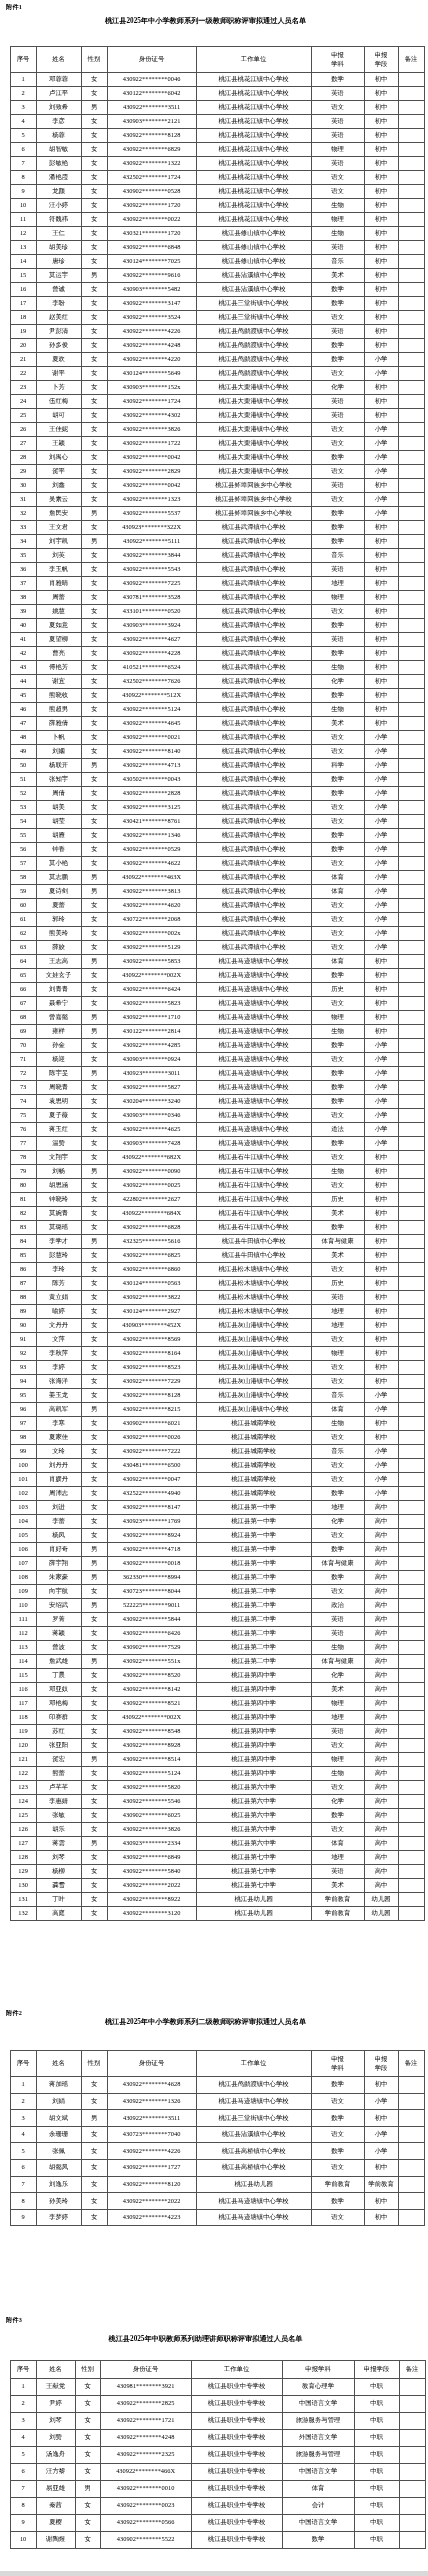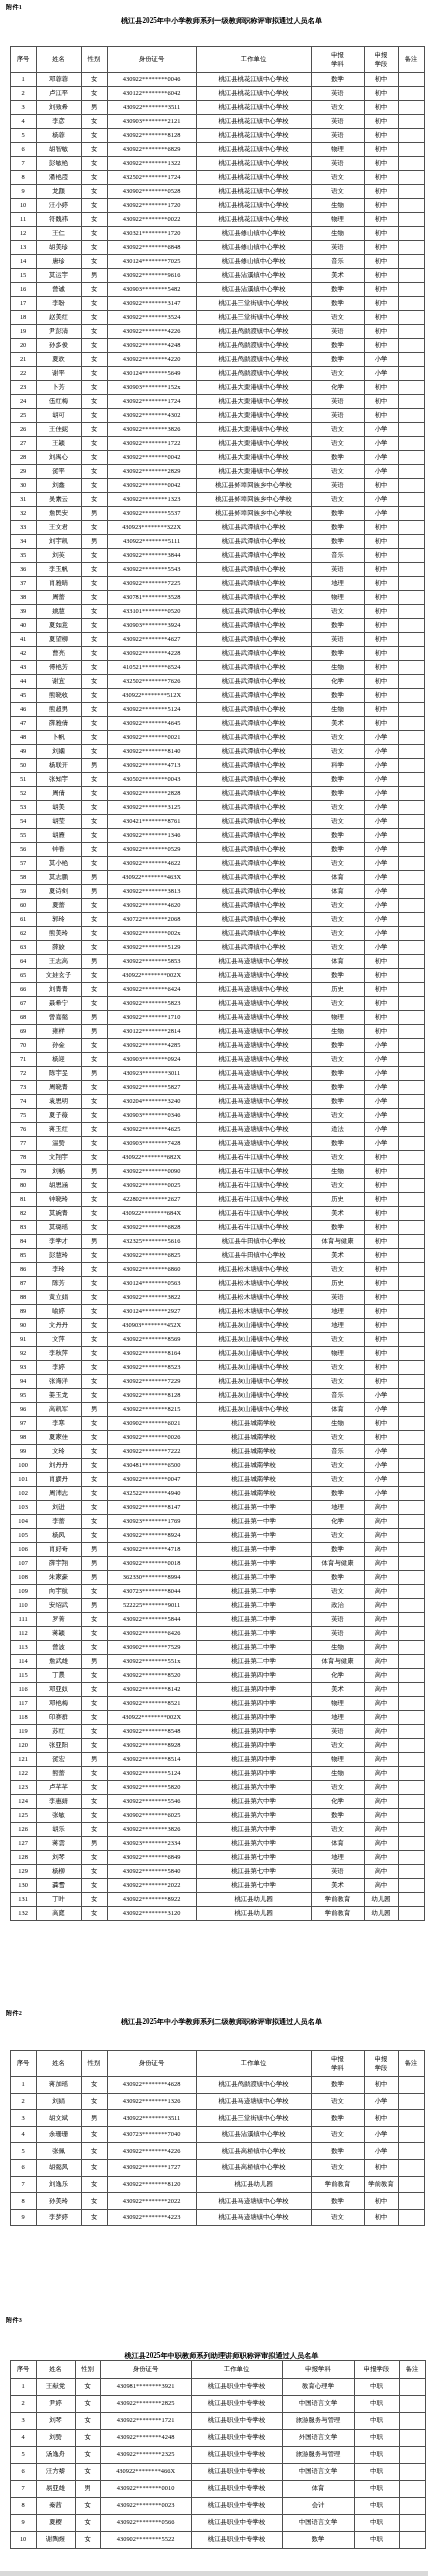--- a/index.html
+++ b/index.html
@@ -29,25 +29,24 @@
     letter-spacing: 0.3px;
   }
   .doc-title {
     position: absolute;
     left: 0;
     width: 411px;
     text-align: center;
     font-size: 7.2px;
     font-weight: bold;
     margin: 0;
-    padding-left: 16px;
   }
   #sec0 .doc-title { top: 16px; }
   #sec1 .doc-title { top: 11px; }
-  #sec2 .doc-title { top: 38px; }
+  #sec2 .doc-title { top: 21px; }
 
   table.roster {
     position: absolute;
     left: 9.6px;
     width: 414px;
     border-collapse: collapse;
     table-layout: fixed;
   }
   #sec0 table.roster { top: 46px; }
   #sec1 table.roster { top: 44px; }

